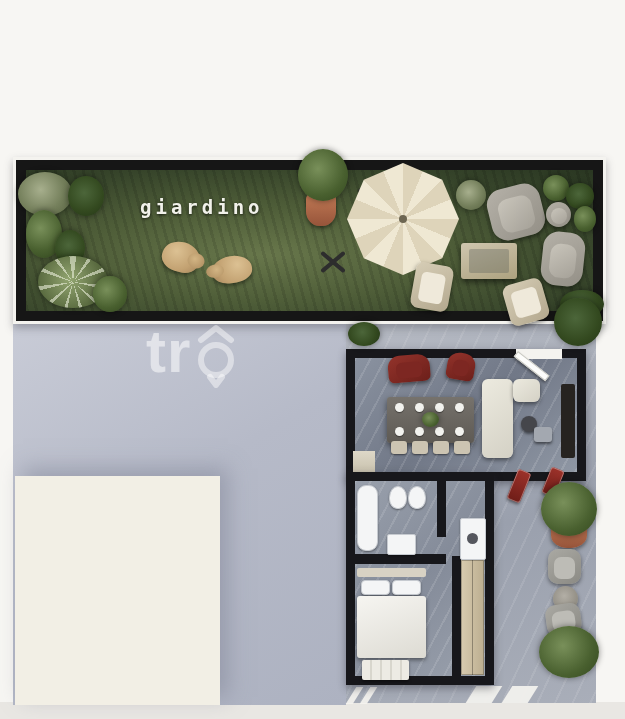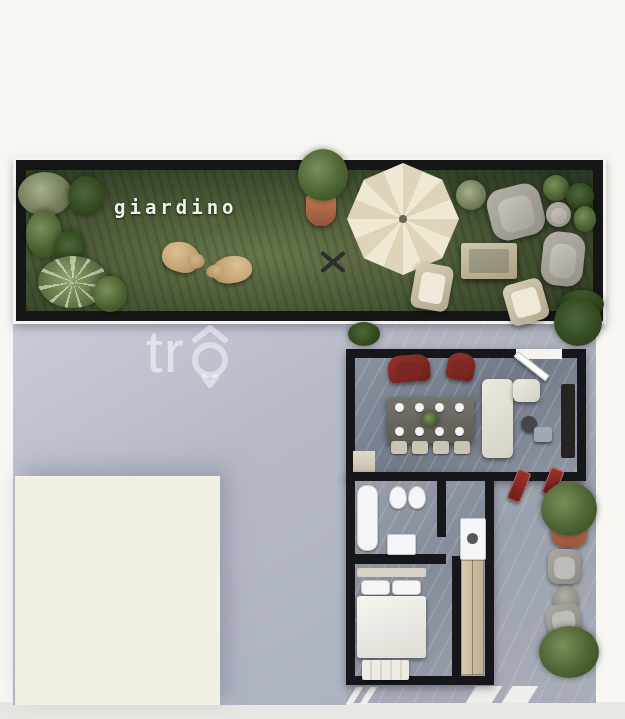--- a/index.html
+++ b/index.html
@@ -76,21 +76,21 @@
   .dchair{background:#ccc4b2;border-radius:3px;box-shadow:0 1px 2px rgba(0,0,0,.5);}
   .sofa{background:linear-gradient(140deg,#eceadf,#d4d1c5);border-radius:6px;box-shadow:0 2px 4px rgba(0,0,0,.45);}
   .white-fix{background:#f4f5f6;border:1px solid #c6cad0;box-shadow:0 1px 2px rgba(0,0,0,.4);}
   .redlounger{background:linear-gradient(180deg,#9c322a,#6f1d18);border-radius:3px;
     box-shadow:inset 0 0 0 1px rgba(255,255,255,.35),0 2px 3px rgba(0,0,0,.4);}
   .tchair{background:linear-gradient(145deg,#aaa9a3,#8b8a84);border-radius:10px;box-shadow:0 2px 4px rgba(0,0,0,.45);}
   .tchair:after{content:"";position:absolute;inset:22% 18% 14% 18%;border-radius:7px;background:#bdbcb6;}
 
   
   .watermark{display:flex;align-items:flex-start;color:rgba(255,255,255,.46);
-    font-size:60px;font-weight:400;letter-spacing:1px;z-index:60;line-height:1;
+    font-size:60px;font-weight:700;letter-spacing:1px;z-index:60;line-height:1;
     text-shadow:0 0 1px rgba(255,255,255,.15);}
   .watermark svg{margin:2px 1px 0 1px;}
 </style>
 </head>
 <body>
 
 <div id="canvas">
 
   <div class="a bottom-strip"></div>
   <div class="a neighbor"></div>
@@ -98,21 +98,21 @@
   <div class="a paving"></div>
 
   <div class="a stripe" style="left:351px;top:687px;width:7px;height:17px;"></div>
   <div class="a stripe" style="left:365px;top:687px;width:7px;height:17px;"></div>
   <div class="a stripe" style="left:471px;top:686px;width:26px;height:17px;"></div>
   <div class="a stripe" style="left:507px;top:686px;width:26px;height:17px;"></div>
 
   <div class="a garden">
     <div class="a grass"></div>
 
-    <span class="a garden-label" style="left:98px;top:36px;">giardino</span>
+    <span class="a garden-label" style="left:124px;top:36px;">giardino</span>
 
     <div class="a bush sage" style="left:2px;top:12px;width:54px;height:44px;"></div>
     <div class="a bush dark" style="left:52px;top:16px;width:36px;height:40px;"></div>
     <div class="a bush" style="left:10px;top:50px;width:36px;height:48px;"></div>
     <div class="a bush dark" style="left:39px;top:70px;width:30px;height:36px;"></div>
     <div class="a bush striped" style="left:22px;top:96px;width:70px;height:52px;"></div>
     <div class="a bush" style="left:77px;top:116px;width:34px;height:36px;"></div>
 
     <div class="a dog" style="left:146px;top:82px;width:38px;height:30px;transform:rotate(16deg);"></div>
     <div class="a dog" style="left:196px;top:96px;width:40px;height:27px;transform:rotate(-9deg) scaleX(-1);"></div>

